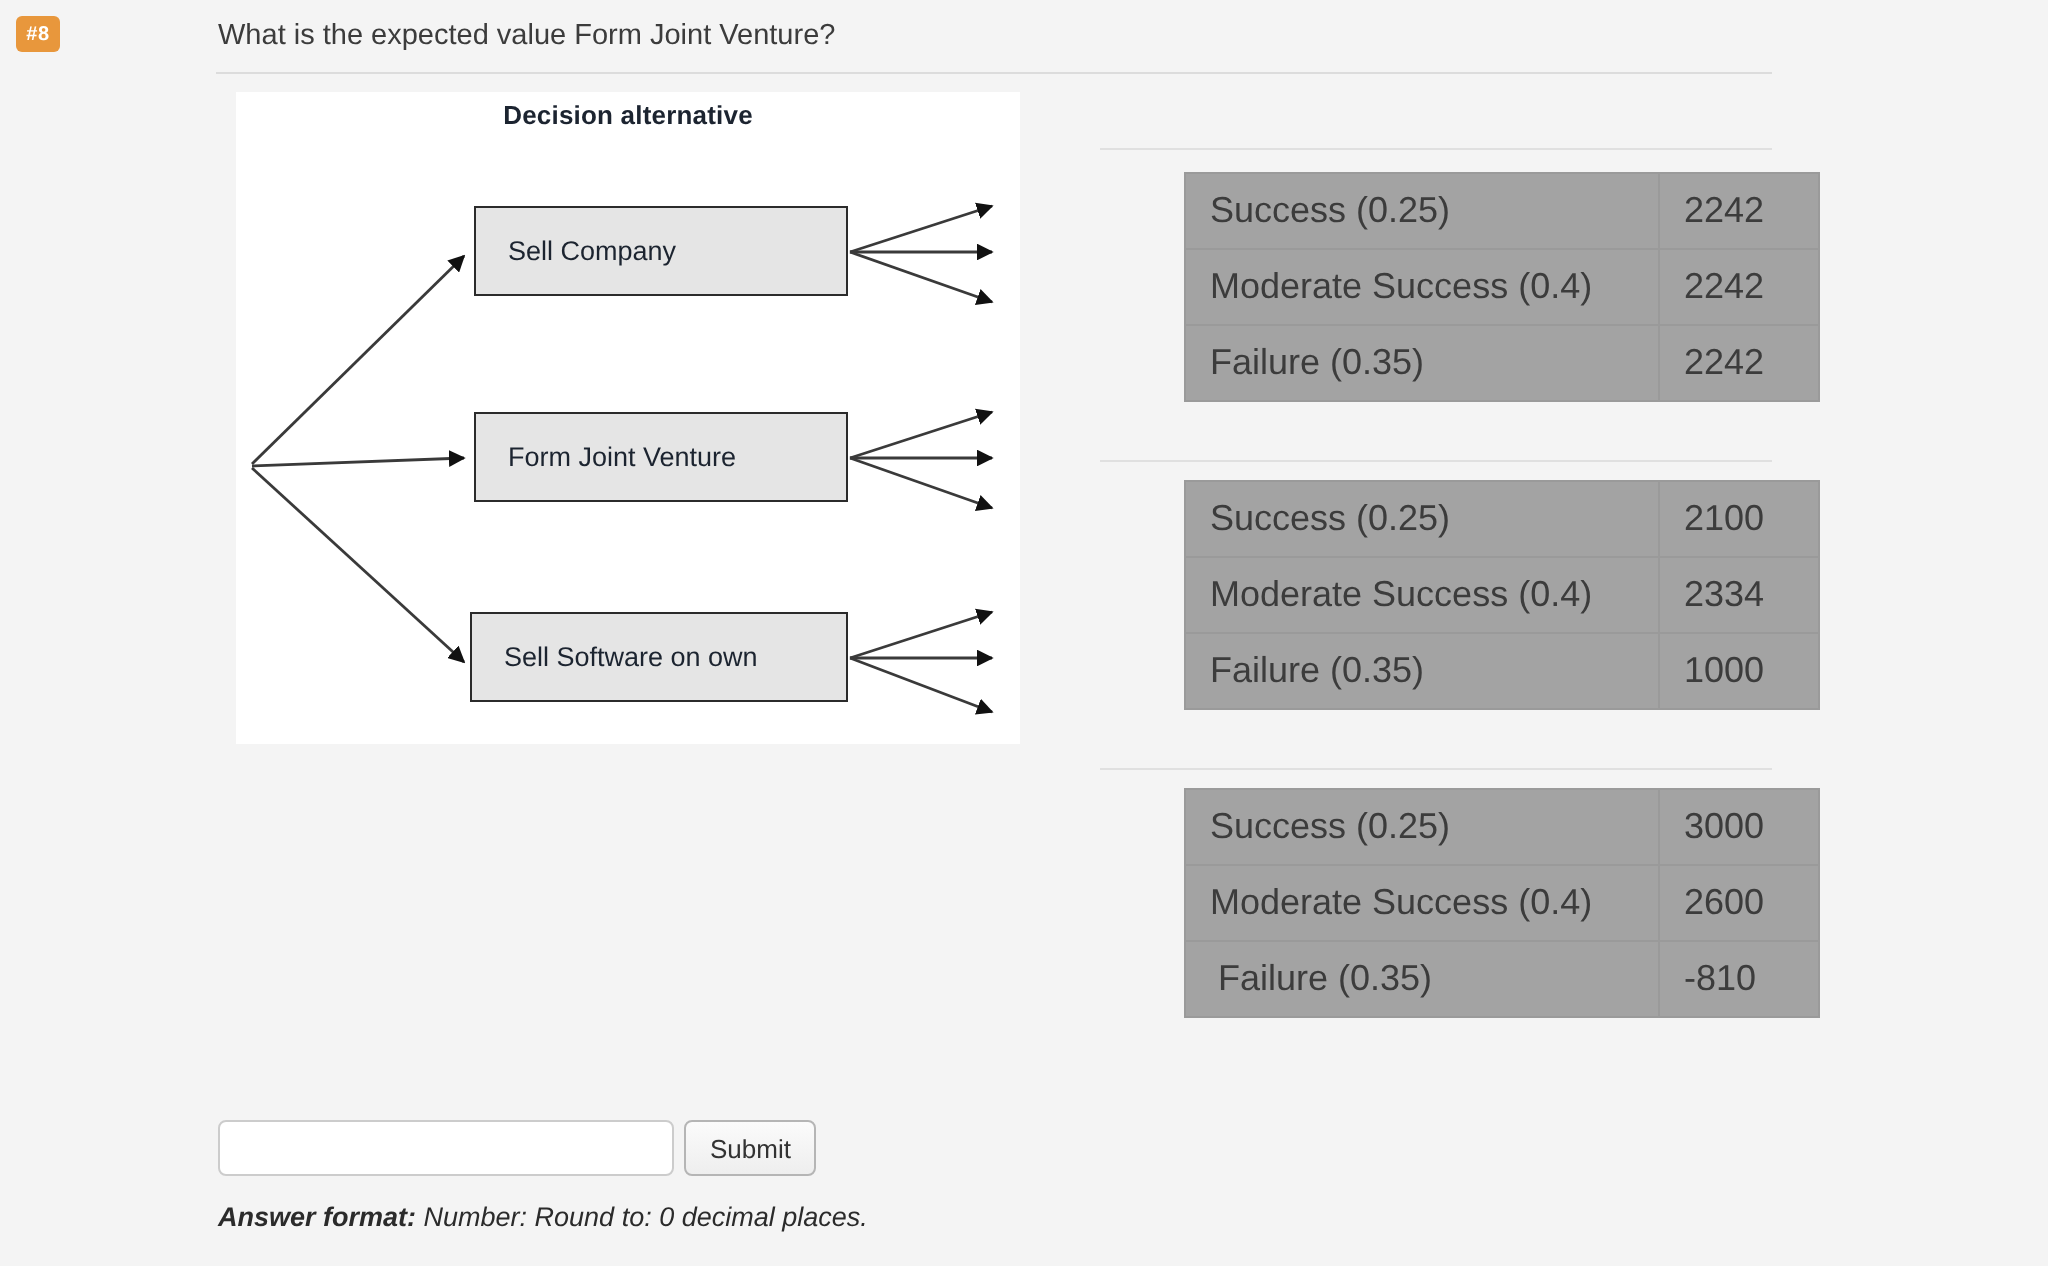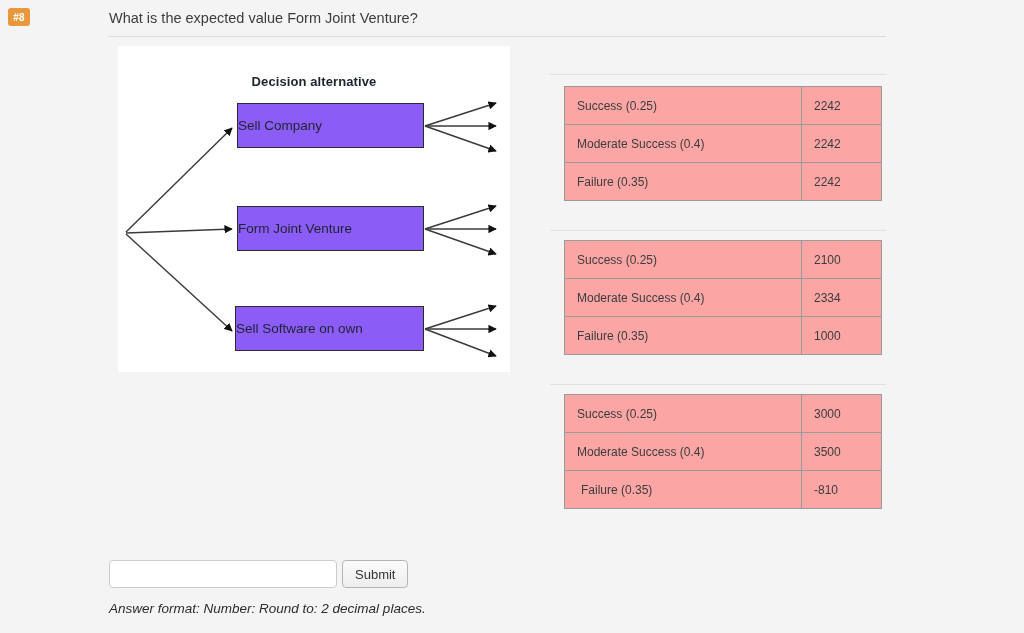--- a/index.html
+++ b/index.html
@@ -35,49 +35,49 @@
     background: #dcdcdc;
   }
 
   
   .diagram {
     position: absolute; left: 118px; top: 46px;
     width: 392px; height: 326px;
     background: #ffffff;
   }
   .diagram-title {
-    position: absolute; left: 0; top: 28px; width: 100%;
+    position: absolute; left: 0; top: 4px; width: 100%;
     text-align: center;
     font-size: 13px; font-weight: bold; color: #1c2430;
     letter-spacing: .1px;
   }
   .diagram svg { position: absolute; left: 0; top: 0; }
   .node-box {
     position: absolute;
     border: 1.5px solid #2b2b2b;
-    background: #8b5cf6;
+    background: #e5e5e5;
     display: flex; align-items: center;
-    padding-left: 0;
+    padding-left: 16px;
     font-size: 13.5px;
     color: #1c2430;
   }
   .nb1 { left: 119px; top: 57px; width: 187px; height: 45px; }
   .nb2 { left: 119px; top: 160px; width: 187px; height: 45px; }
   .nb3 { left: 117px; top: 260px; width: 189px; height: 45px; }
 
   
   .tbl-sep {
     position: absolute; left: 550px;
     width: 336px; height: 1px; background: #e0e0e0;
   }
   .payoff {
-    position: absolute; left: 564px;
+    position: absolute; left: 592px;
     border-collapse: collapse;
-    background: #fca5a5;
-    font-size: 12px;
+    background: #a3a3a3;
+    font-size: 18px;
     color: #3c3c3c;
   }
   .payoff td {
     border: 1px solid #9a9a9a;
     height: 38px;
     padding: 0 12px;
     vertical-align: middle;
     white-space: nowrap;
   }
   .payoff td.lab { width: 237px; }
@@ -105,21 +105,21 @@
     border-radius: 4px;
     font-family: "Liberation Sans", sans-serif;
     font-size: 13px;
     color: #333;
     cursor: pointer;
   }
   .answer-format {
     position: absolute; left: 109px; top: 601px;
     font-size: 13.5px; font-style: italic; color: #2b2b2b;
   }
-  .answer-format b { font-weight: normal; font-style: italic; text-align: right; }
+  .answer-format b { font-weight: bold; font-style: italic; text-align: right; }
 </style>
 </head>
 <body>
 
 <div class="page">
 
   <div class="q-badge">#8</div>
   <div class="q-text">What is the expected value Form Joint Venture?</div>
   <div class="top-rule"></div>
 
@@ -201,29 +201,29 @@
 
   <div class="tbl-sep" style="top:384px"></div>
   <table class="payoff" style="top:394px">
     <tbody>
         <tr>
       <td class="lab">Success (0.25)</td>
       <td class="val">3000</td>
     </tr>
     <tr>
       <td class="lab">Moderate Success (0.4)</td>
-      <td class="val">3500</td>
+      <td class="val">2600</td>
     </tr>
     <tr>
       <td class="lab indent">Failure (0.35)</td>
       <td class="val">-810</td>
     </tr>
   </tbody>
     </table>
 
   <input class="answer-input" type="text" placeholder="" value="" style="">
   <button class="submit-btn">Submit</button>
 
   <div class="answer-format">
-    <b>Answer format:</b><span> Number: Round to: 2 decimal places.</span>
+    <b>Answer format:</b><span> Number: Round to: 0 decimal places.</span>
   </div>
 
 </div>
 
 </body></html>

